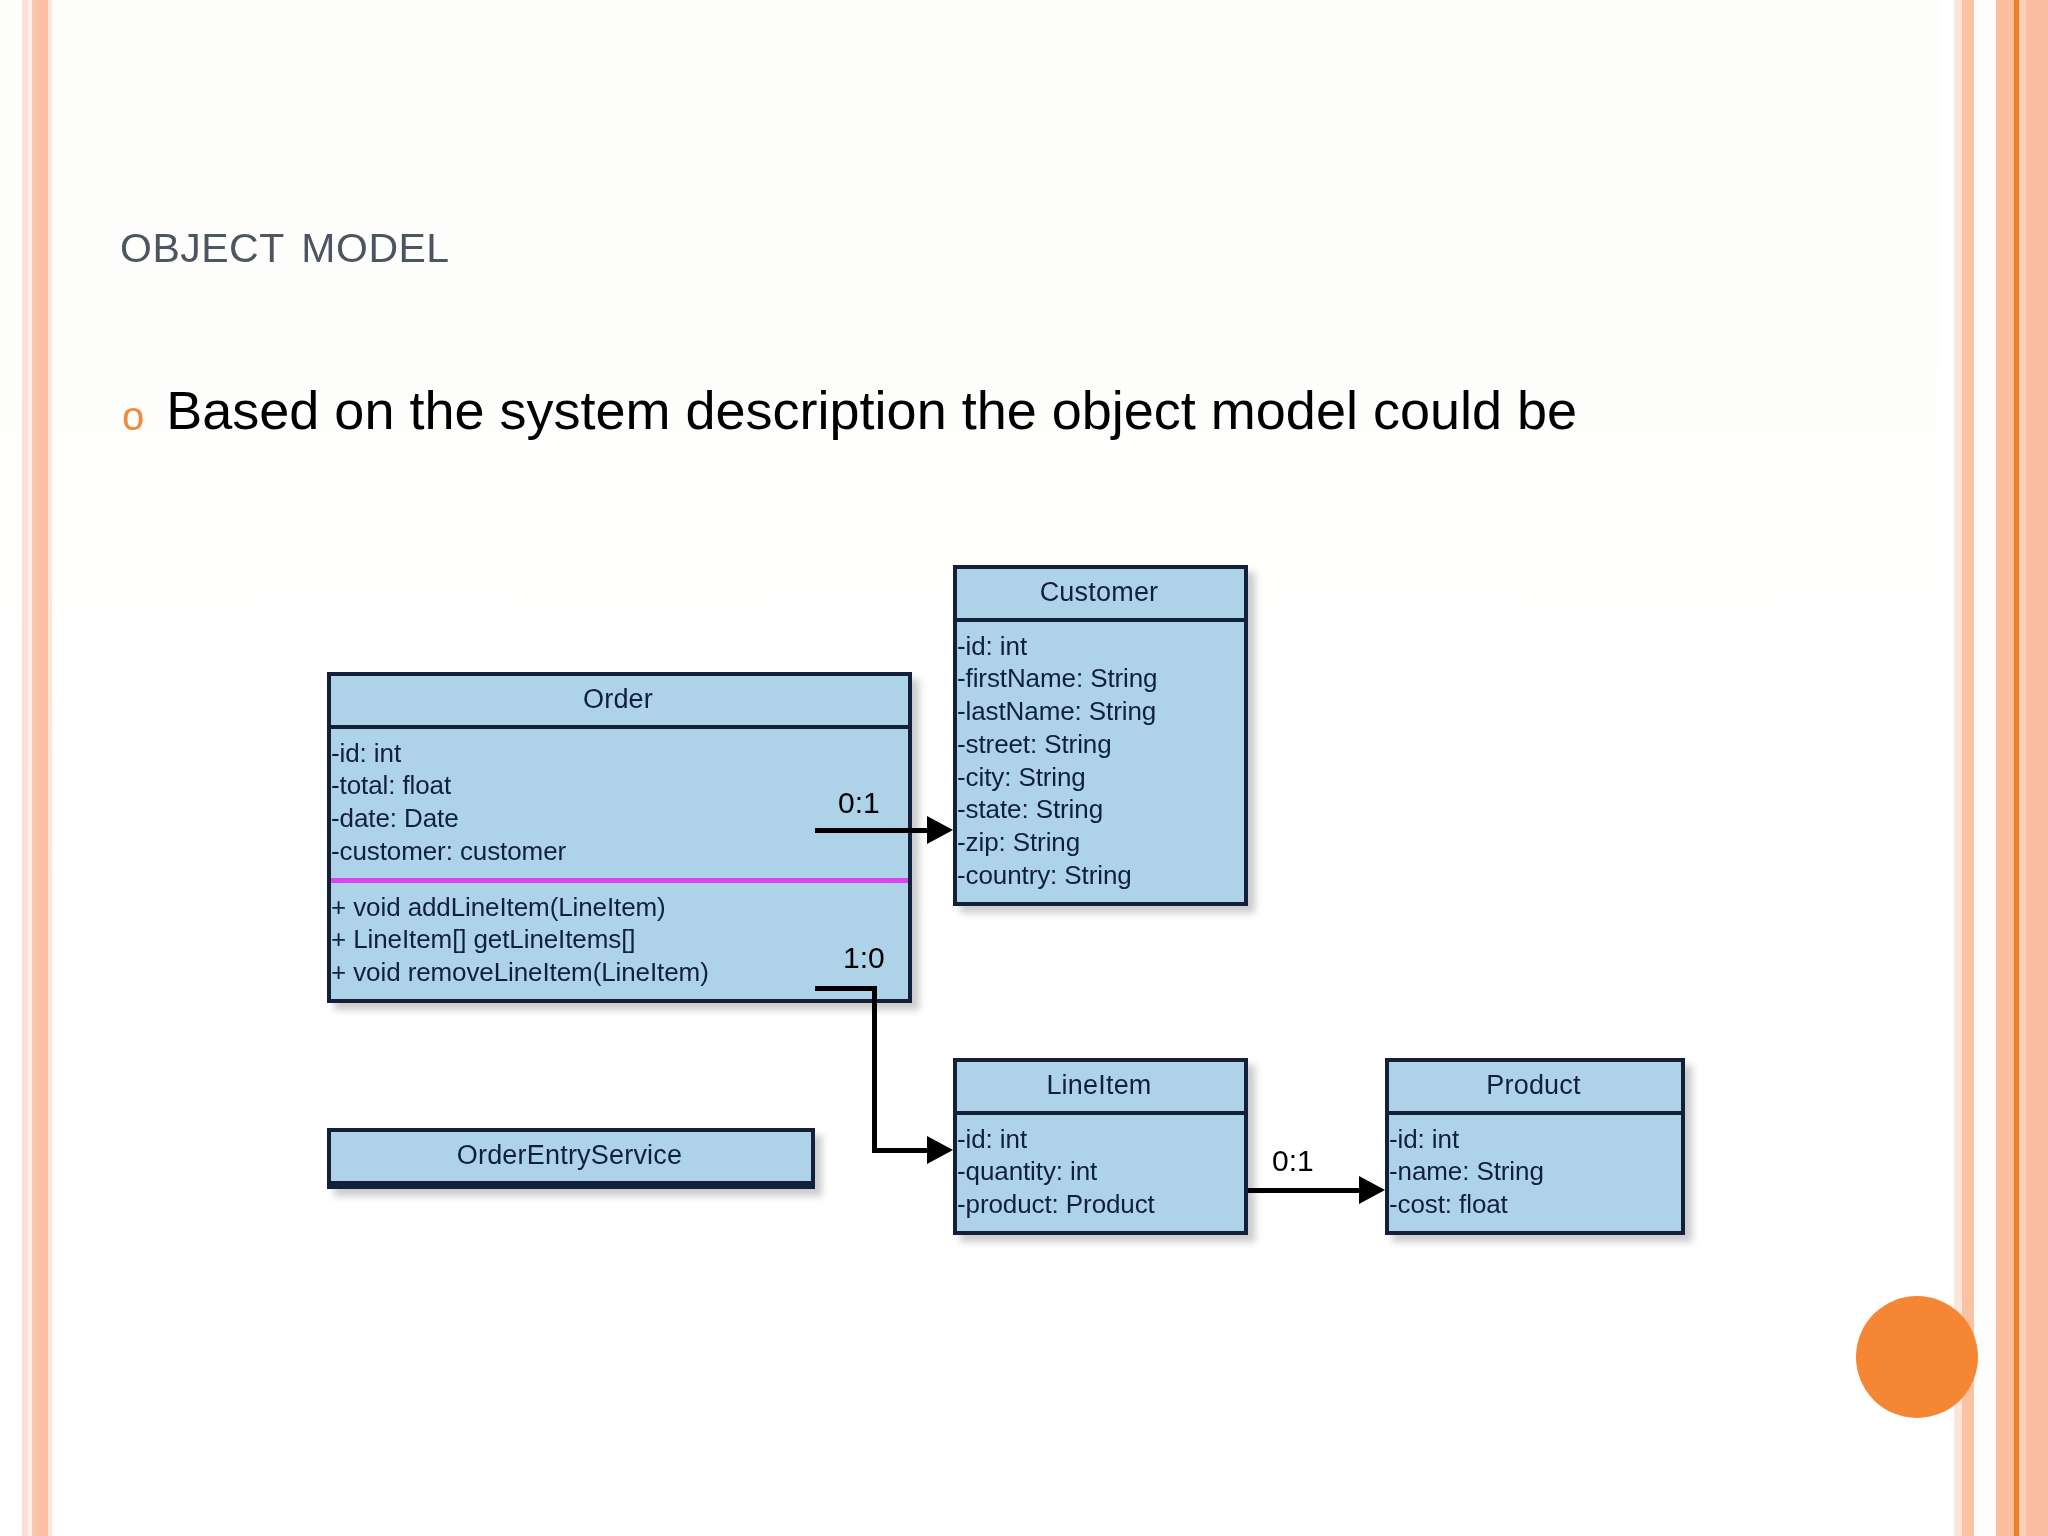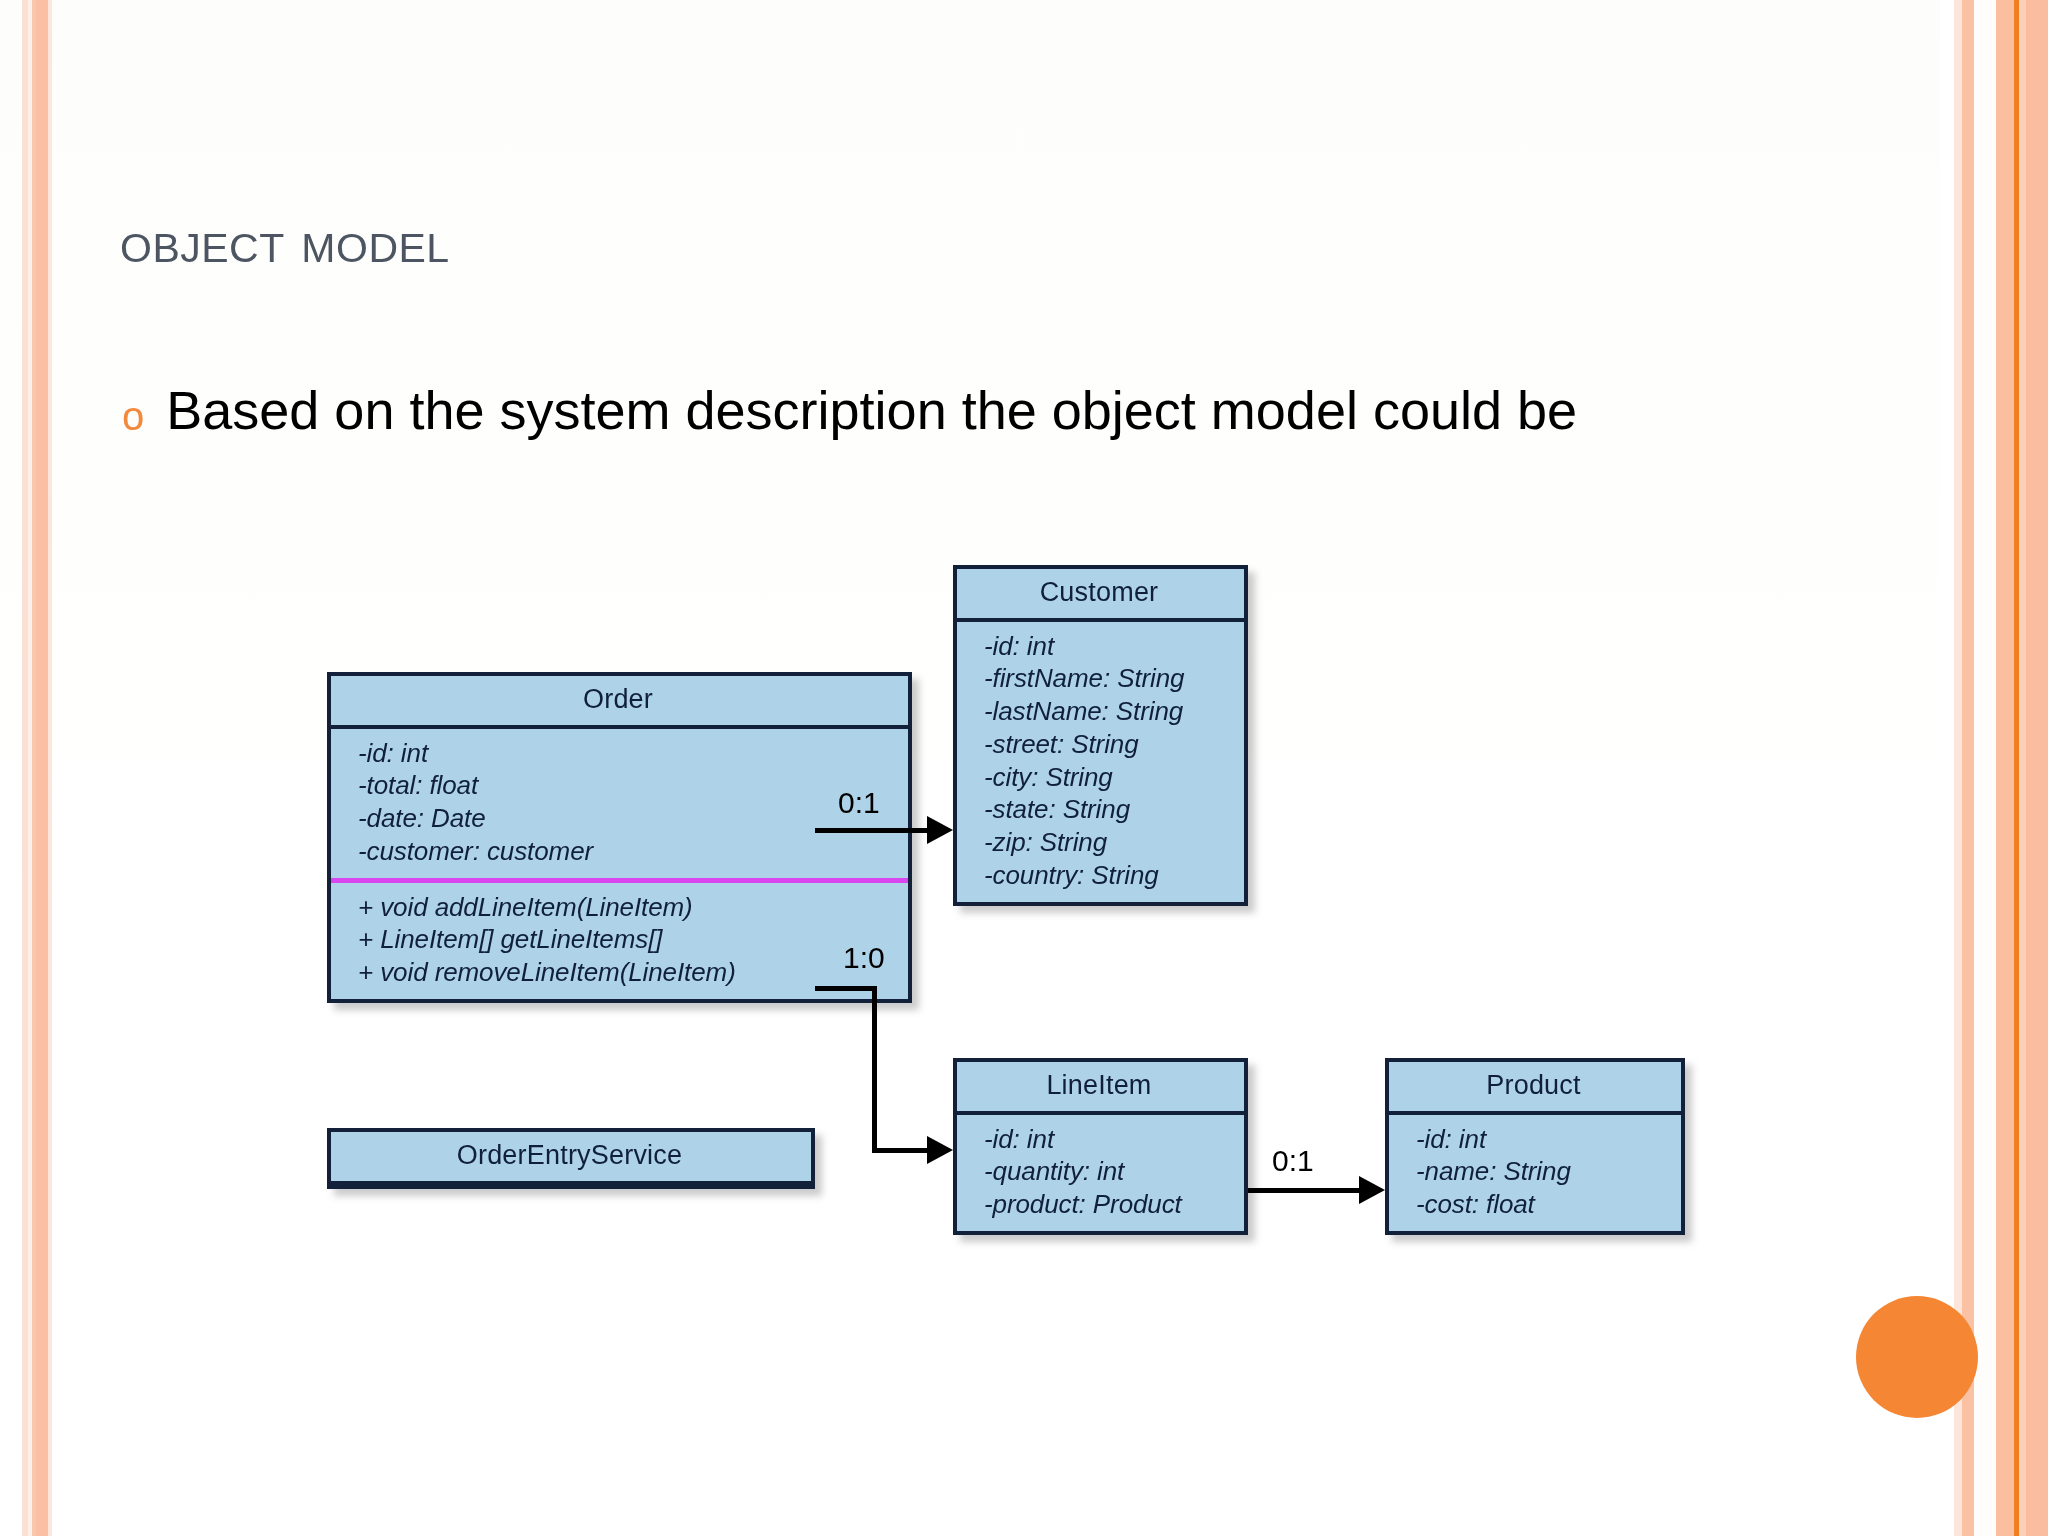--- a/index.html
+++ b/index.html
@@ -112,22 +112,21 @@
   }
   .uml-title {
     text-align: center;
     font-size: 27px;
     padding: 9px 6px 10px 3px;
     border-bottom: 4px solid #13203a;
     line-height: 1.1;
     letter-spacing: 0.2px;
   }
   .uml-compartment {
-    padding: 8px 10px 10px 27px;
-    font-style: italic;
+    padding: 8px 10px 10px 0;
   }
   .uml-compartment + .uml-compartment {
     border-top: 5px solid #d946ef;
   }
   .uml-line {
     font-size: 26px;
     line-height: 1.26;
     white-space: nowrap;
     letter-spacing: -0.1px;
   }

